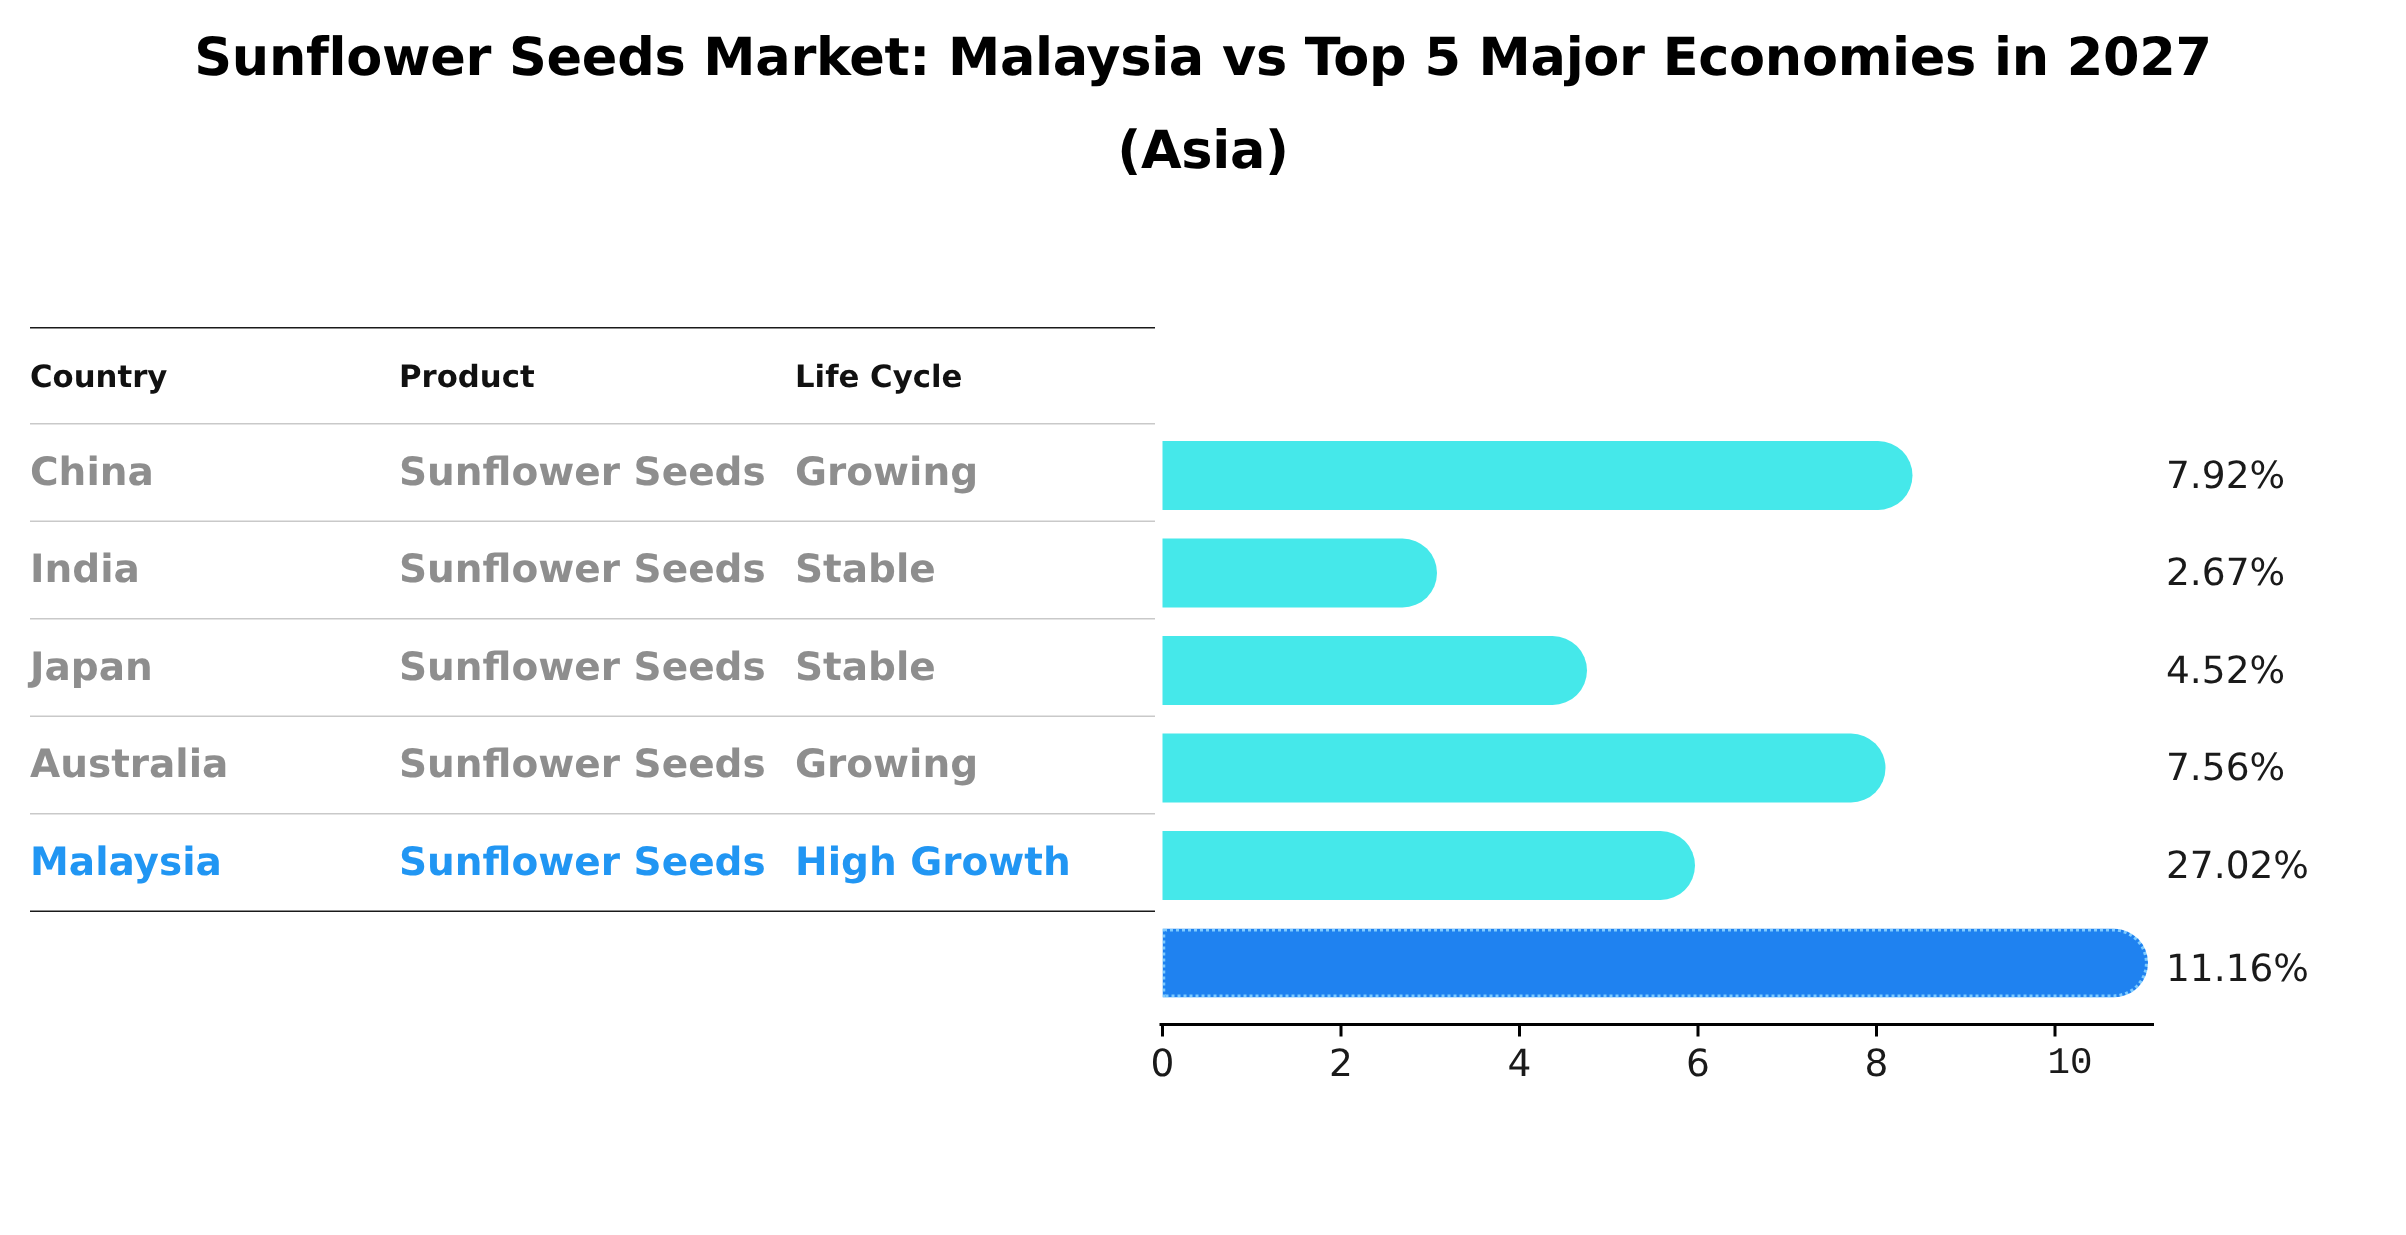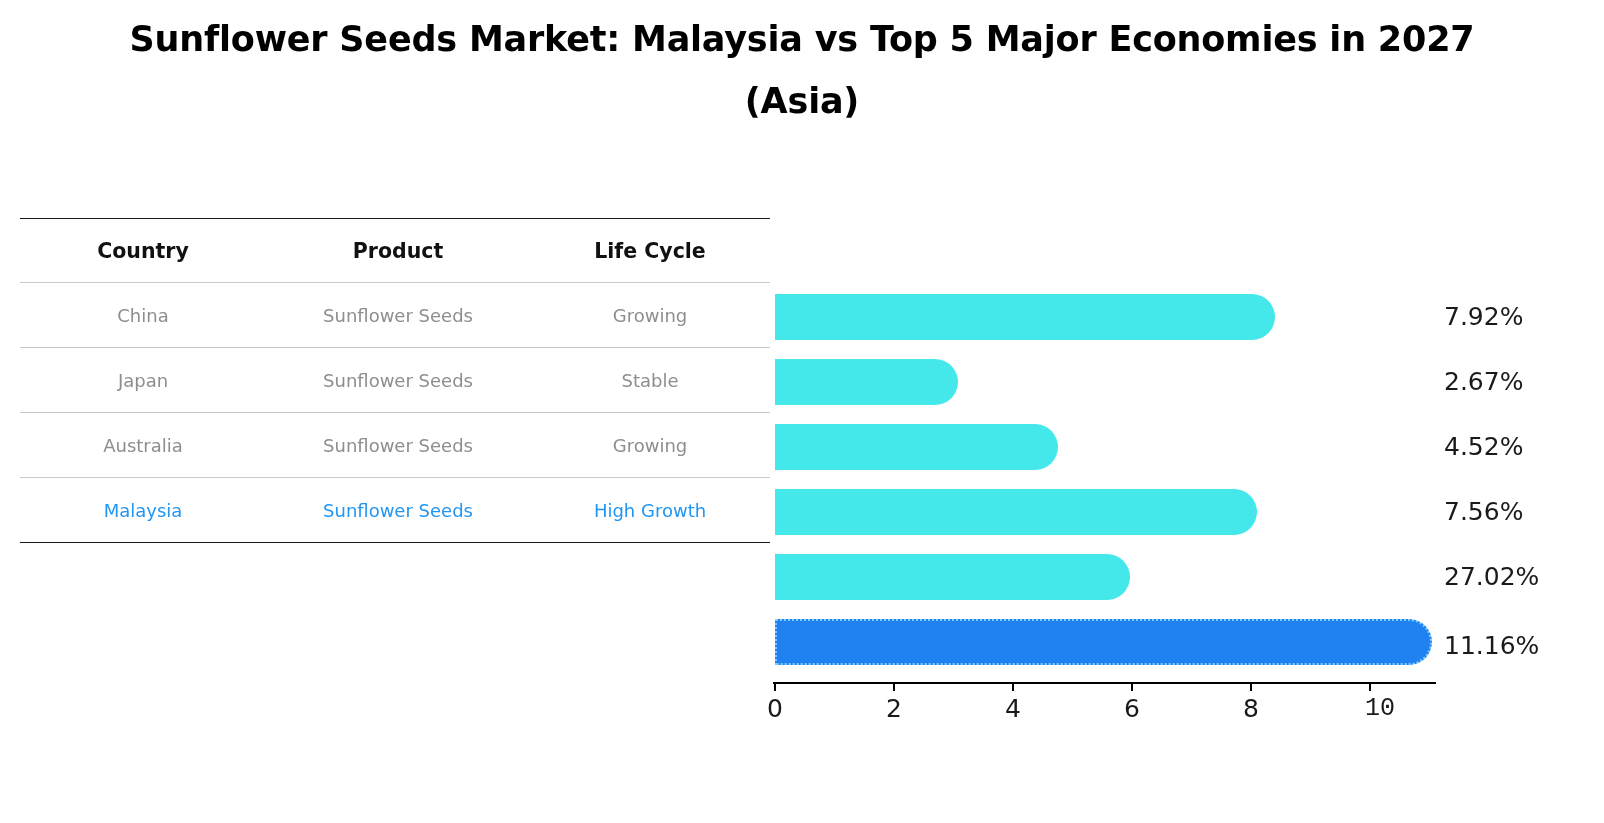--- a/index.html
+++ b/index.html
@@ -40,33 +40,33 @@
     table-layout: fixed;
   }
   table.data-table col.c-country { width: 246px; }
   table.data-table col.c-product  { width: 264px; }
   table.data-table col.c-life     { width: 240px; }
 
   table.data-table th, table.data-table td {
     border-top: 1.6px solid #1a1a1a;
     border-bottom: 1.1px solid #c9c9c9;
     height: 65px;
-    text-align: center;
+    text-align: left;
     vertical-align: middle;
     padding: 0;
   }
   table.data-table thead th {
     font-size: 20.5px;
     font-weight: 700;
     color: #111111;
     height: 64px;
   }
   table.data-table tbody td {
-    font-size: 18px;
-    font-weight: 400;
+    font-size: 26px;
+    font-weight: 700;
     color: #8e8e8e;
   }
   table.data-table tbody tr.highlight-row td {
     color: #2196f3;
   }
   table.data-table tbody tr:last-child td {
     border-bottom: 1.6px solid #1a1a1a;
   }
 
   
@@ -150,20 +150,25 @@
           <th>Country</th>
           <th>Product</th>
           <th>Life Cycle</th>
         </tr>
       </thead>
       <tbody>
         <tr class="row">
           <td>China</td>
           <td>Sunflower Seeds</td>
           <td>Growing</td>
+        </tr>
+        <tr class="row">
+          <td>India</td>
+          <td>Sunflower Seeds</td>
+          <td>Stable</td>
         </tr>
         <tr class="row">
           <td>Japan</td>
           <td>Sunflower Seeds</td>
           <td>Stable</td>
         </tr>
         <tr class="row">
           <td>Australia</td>
           <td>Sunflower Seeds</td>
           <td>Growing</td>

